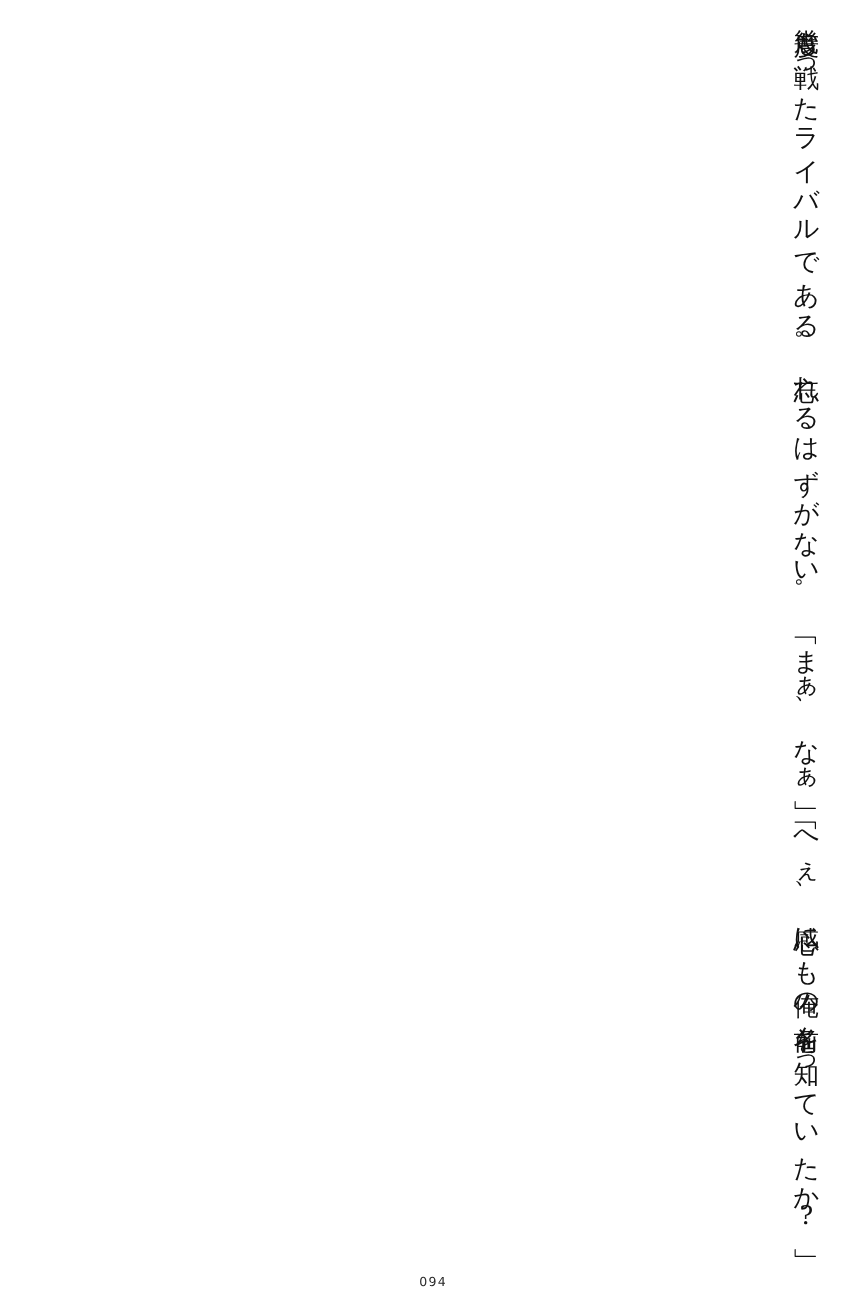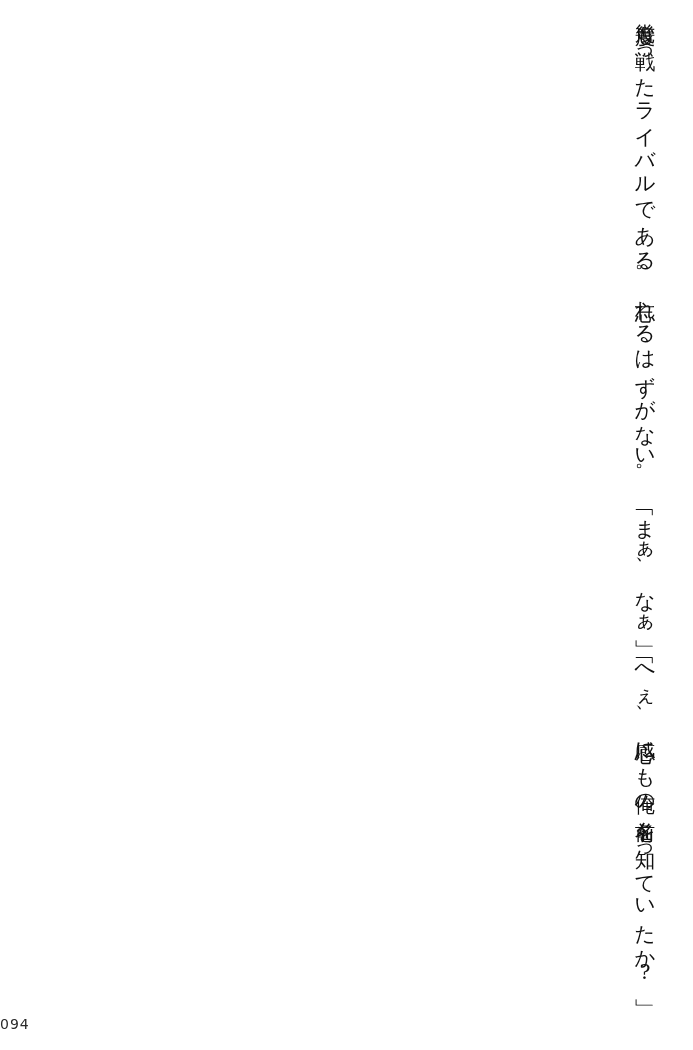--- a/index.html
+++ b/index.html
@@ -56,22 +56,23 @@
   }
 
   
   .indent-1 { padding-top: 21px; }
 
   #page-number {
     position: absolute;
     bottom: 18px;
     left: 0;
     width: 693px;
+    text-align: center;
     font-family: "DejaVu Sans", "Liberation Sans", sans-serif;
-    font-size: 14px;
+    font-size: 10px;
     letter-spacing: 1px;
     color: #2a2a2a;
   }
 </style>
 </head>
 <body>
 
 <div id="page">
   <div id="text-block">
       <div class="line indent-1">「へぇ、感心にも俺の名前を知っていたか?」</div>

